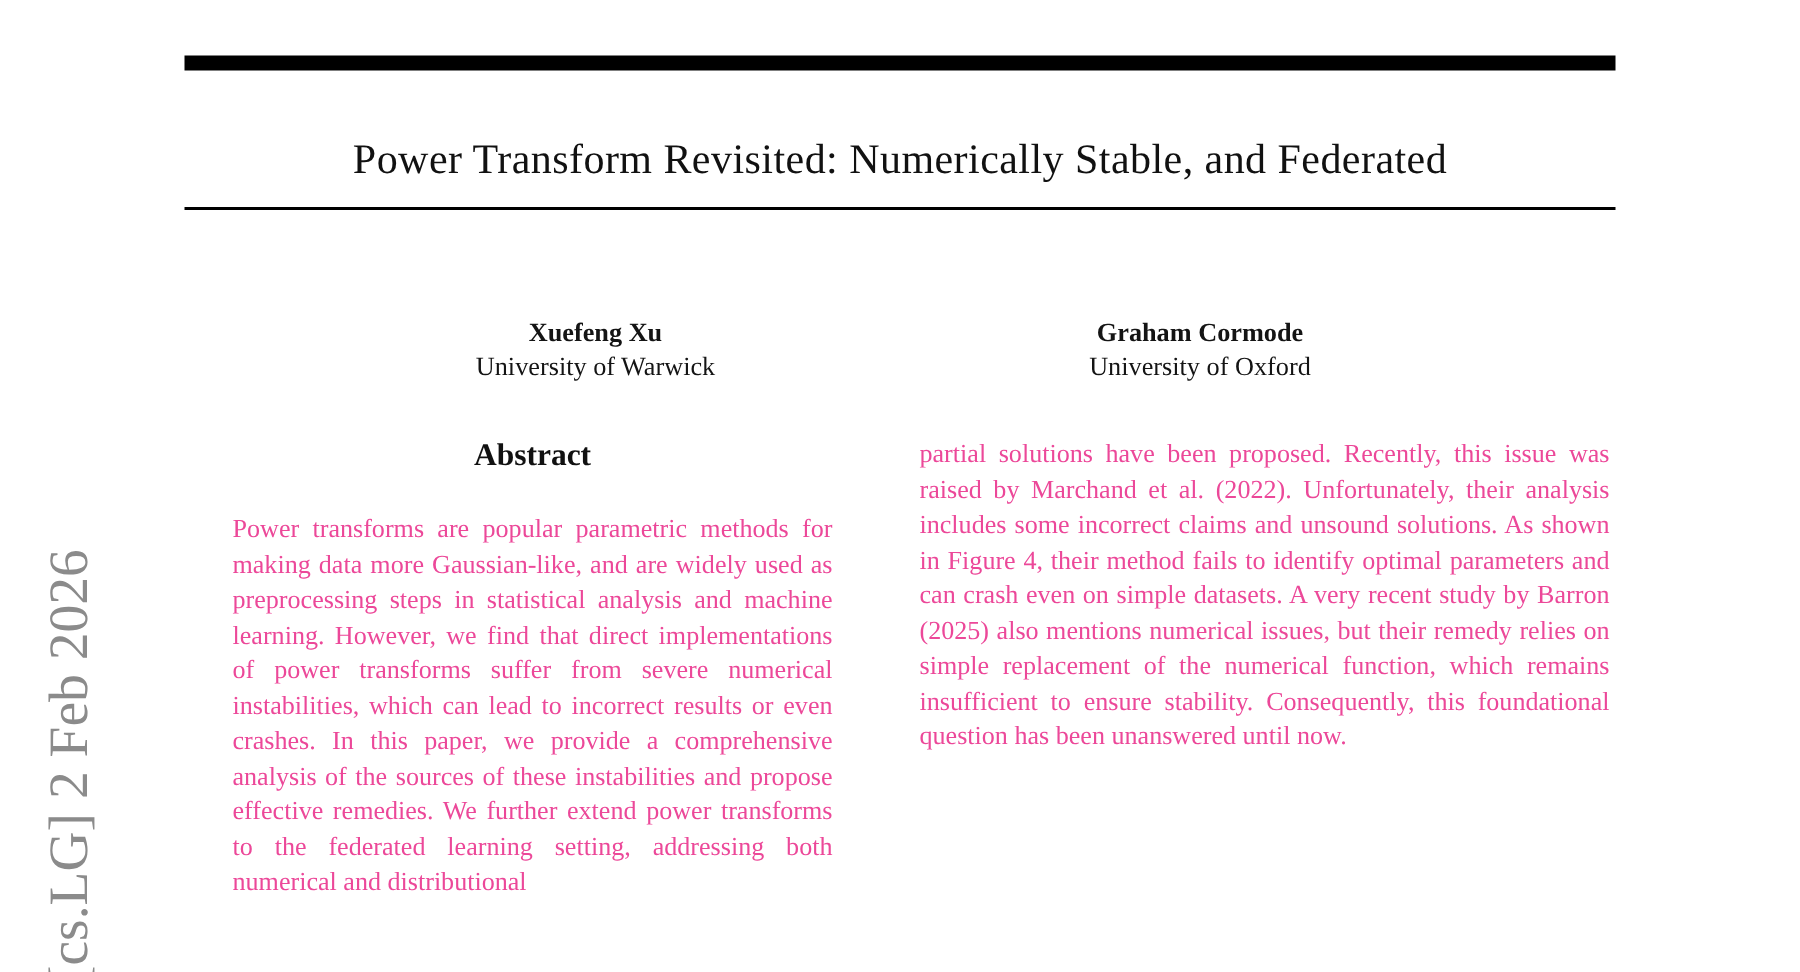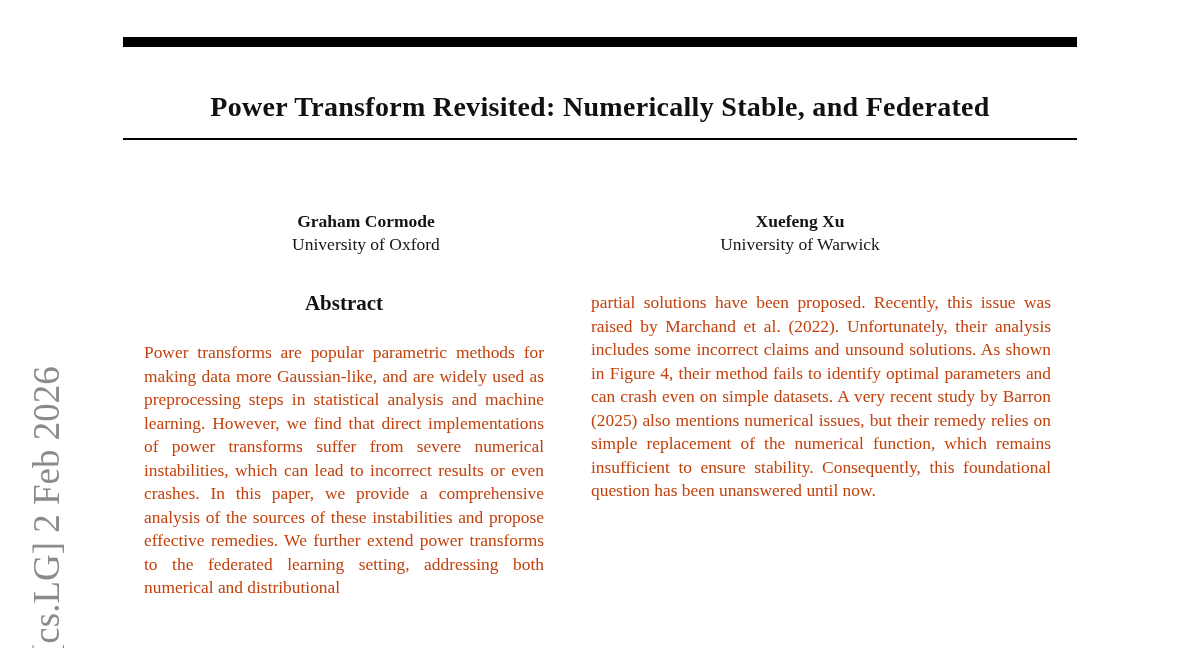--- a/index.html
+++ b/index.html
@@ -17,21 +17,21 @@
     left: 123px; top: 37px;
     width: 954px; height: 10px;
     background: #000000;
   }
   .paper-title {
     position: absolute;
     left: 123px; top: 72px;
     width: 954px;
     text-align: center;
     font-size: 28px;
-    font-weight: bold;
+    font-weight: normal;
     letter-spacing: 0.3px;
     color: #111111;
   }
   .rule-thin {
     position: absolute;
     left: 123px; top: 138px;
     width: 954px; height: 2px;
     background: #000000;
   }
   .authors {
@@ -40,41 +40,41 @@
     width: 954px;
     display: flex;
   }
   .author { width: 320px; text-align: center; }
   .author.first { margin-left: 114px; }
   .author.second { margin-left: 83px; }
   .author-name { font-weight: bold; font-size: 17.5px; line-height: 23px; }
   .author-aff { font-size: 17.5px; line-height: 23px; }
   .columns {
     position: absolute;
-    left: 119px; top: 291px;
+    left: 130px; top: 291px;
     width: 954px;
     display: flex;
-    gap: 17px;
+    gap: 28px;
   }
   .col-left { width: 455px; }
   .abstract-wrap { margin: 0 30px 0 25px; }
   .abstract-heading {
     text-align: center;
     font-size: 21px;
     font-weight: bold;
     margin: 0 0 25px 0;
     color: #111111;
   }
   .col-right { width: 460px; }
   .body-text {
     font-size: 17.4px;
     line-height: 23.5px;
     text-align: justify;
     margin: 0;
-    color: #c2410c;
+    color: #ec4899;
   }
   .col-right .body-text.para { margin-bottom: 13px; }
   .watermark {
     position: absolute;
     left: 25px;
     top: 656px;
     transform-origin: 0 0;
     transform: rotate(-90deg);
     font-size: 37px;
     color: #8b8b8b;
@@ -89,27 +89,27 @@
 
   <div class="watermark">[cs.LG] 2 Feb 2026</div>
 
   <div class="rule-thick"></div>
 
   <h1 class="paper-title">Power Transform Revisited: Numerically Stable, and Federated</h1>
 
   <div class="rule-thin"></div>
 
   <div class="authors">
+    <div class="author first">
+      <div class="author-name">Xuefeng Xu</div>
+      <div class="author-aff">University of Warwick</div>
+    </div>
     <div class="author second">
       <div class="author-name">Graham Cormode</div>
       <div class="author-aff">University of Oxford</div>
-    </div>
-    <div class="author first">
-      <div class="author-name">Xuefeng Xu</div>
-      <div class="author-aff">University of Warwick</div>
     </div>
   </div>
 
   <div class="columns">
     <div class="col-left">
       <div class="abstract-wrap">
         <div class="abstract-heading">Abstract</div>
         <p class="body-text">Power transforms are popular parametric methods for making data more Gaussian-like, and are widely used as preprocessing steps in statistical analysis and machine learning. However, we find that direct implementations of power transforms suffer from severe numerical instabilities, which can lead to incorrect results or even crashes. In this paper, we provide a comprehensive analysis of the sources of these instabilities and propose effective remedies. We further extend power transforms to the federated learning setting, addressing both numerical and distributional</p>
       </div>
     </div>

